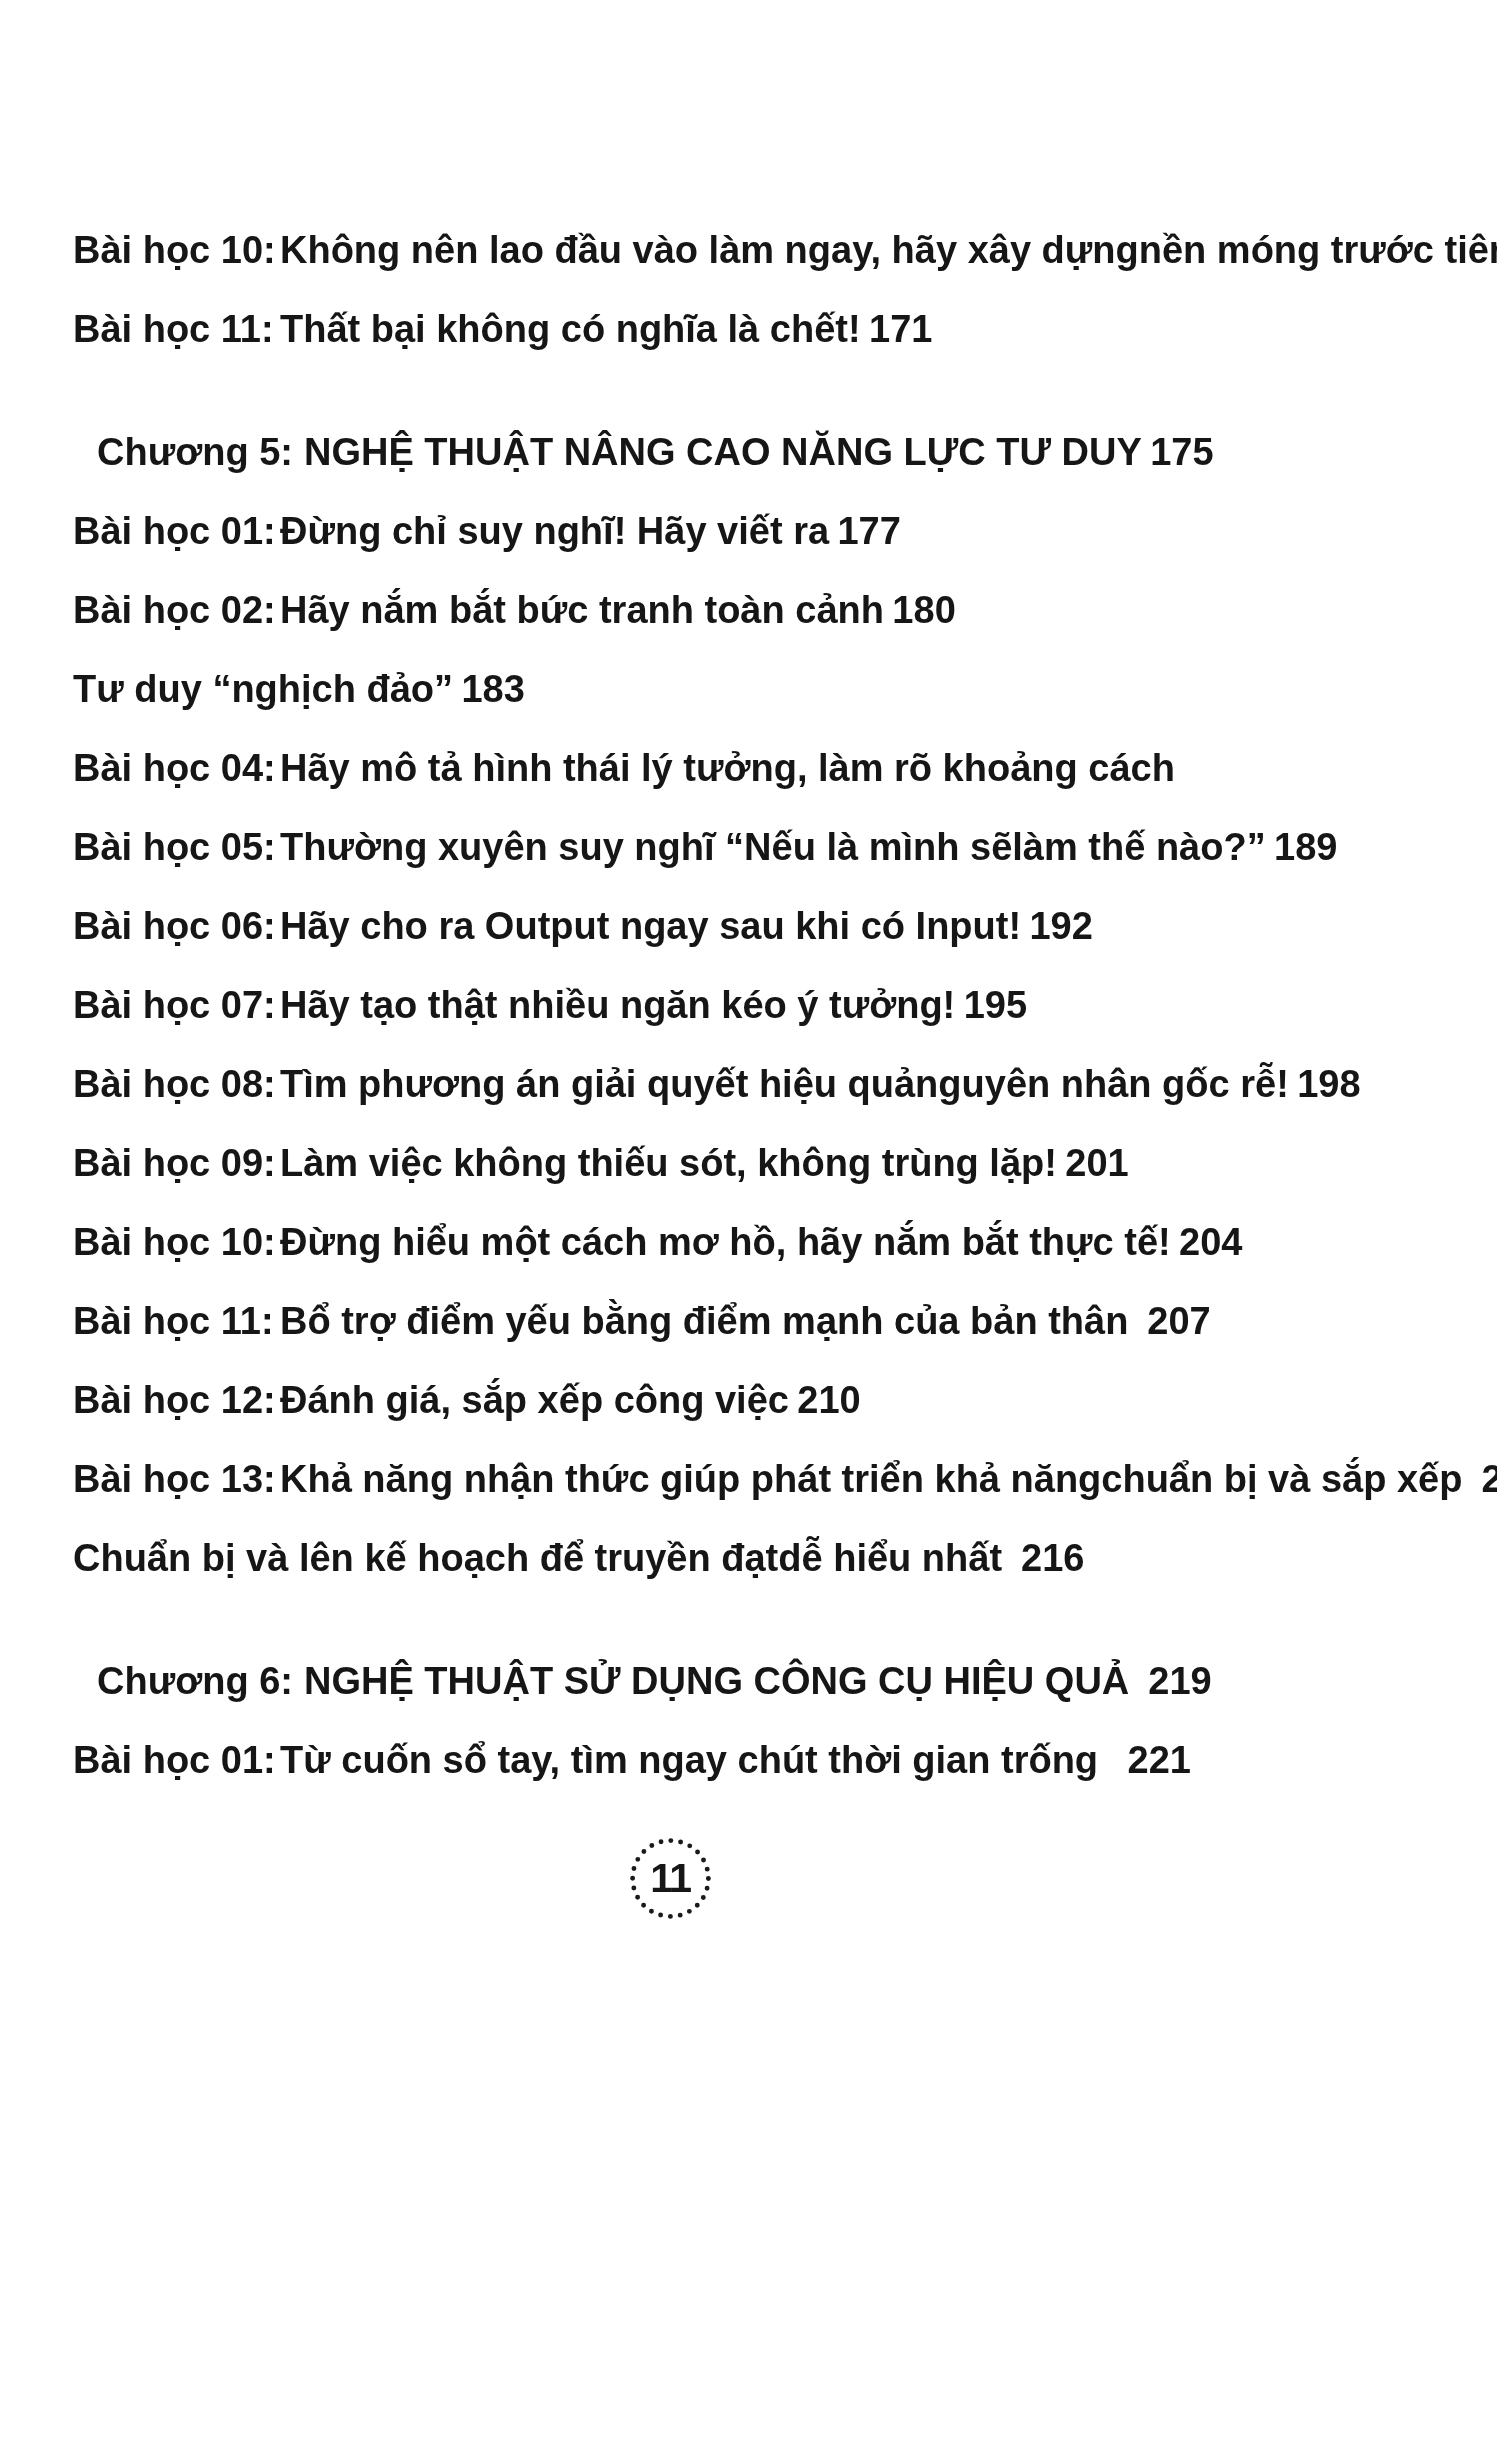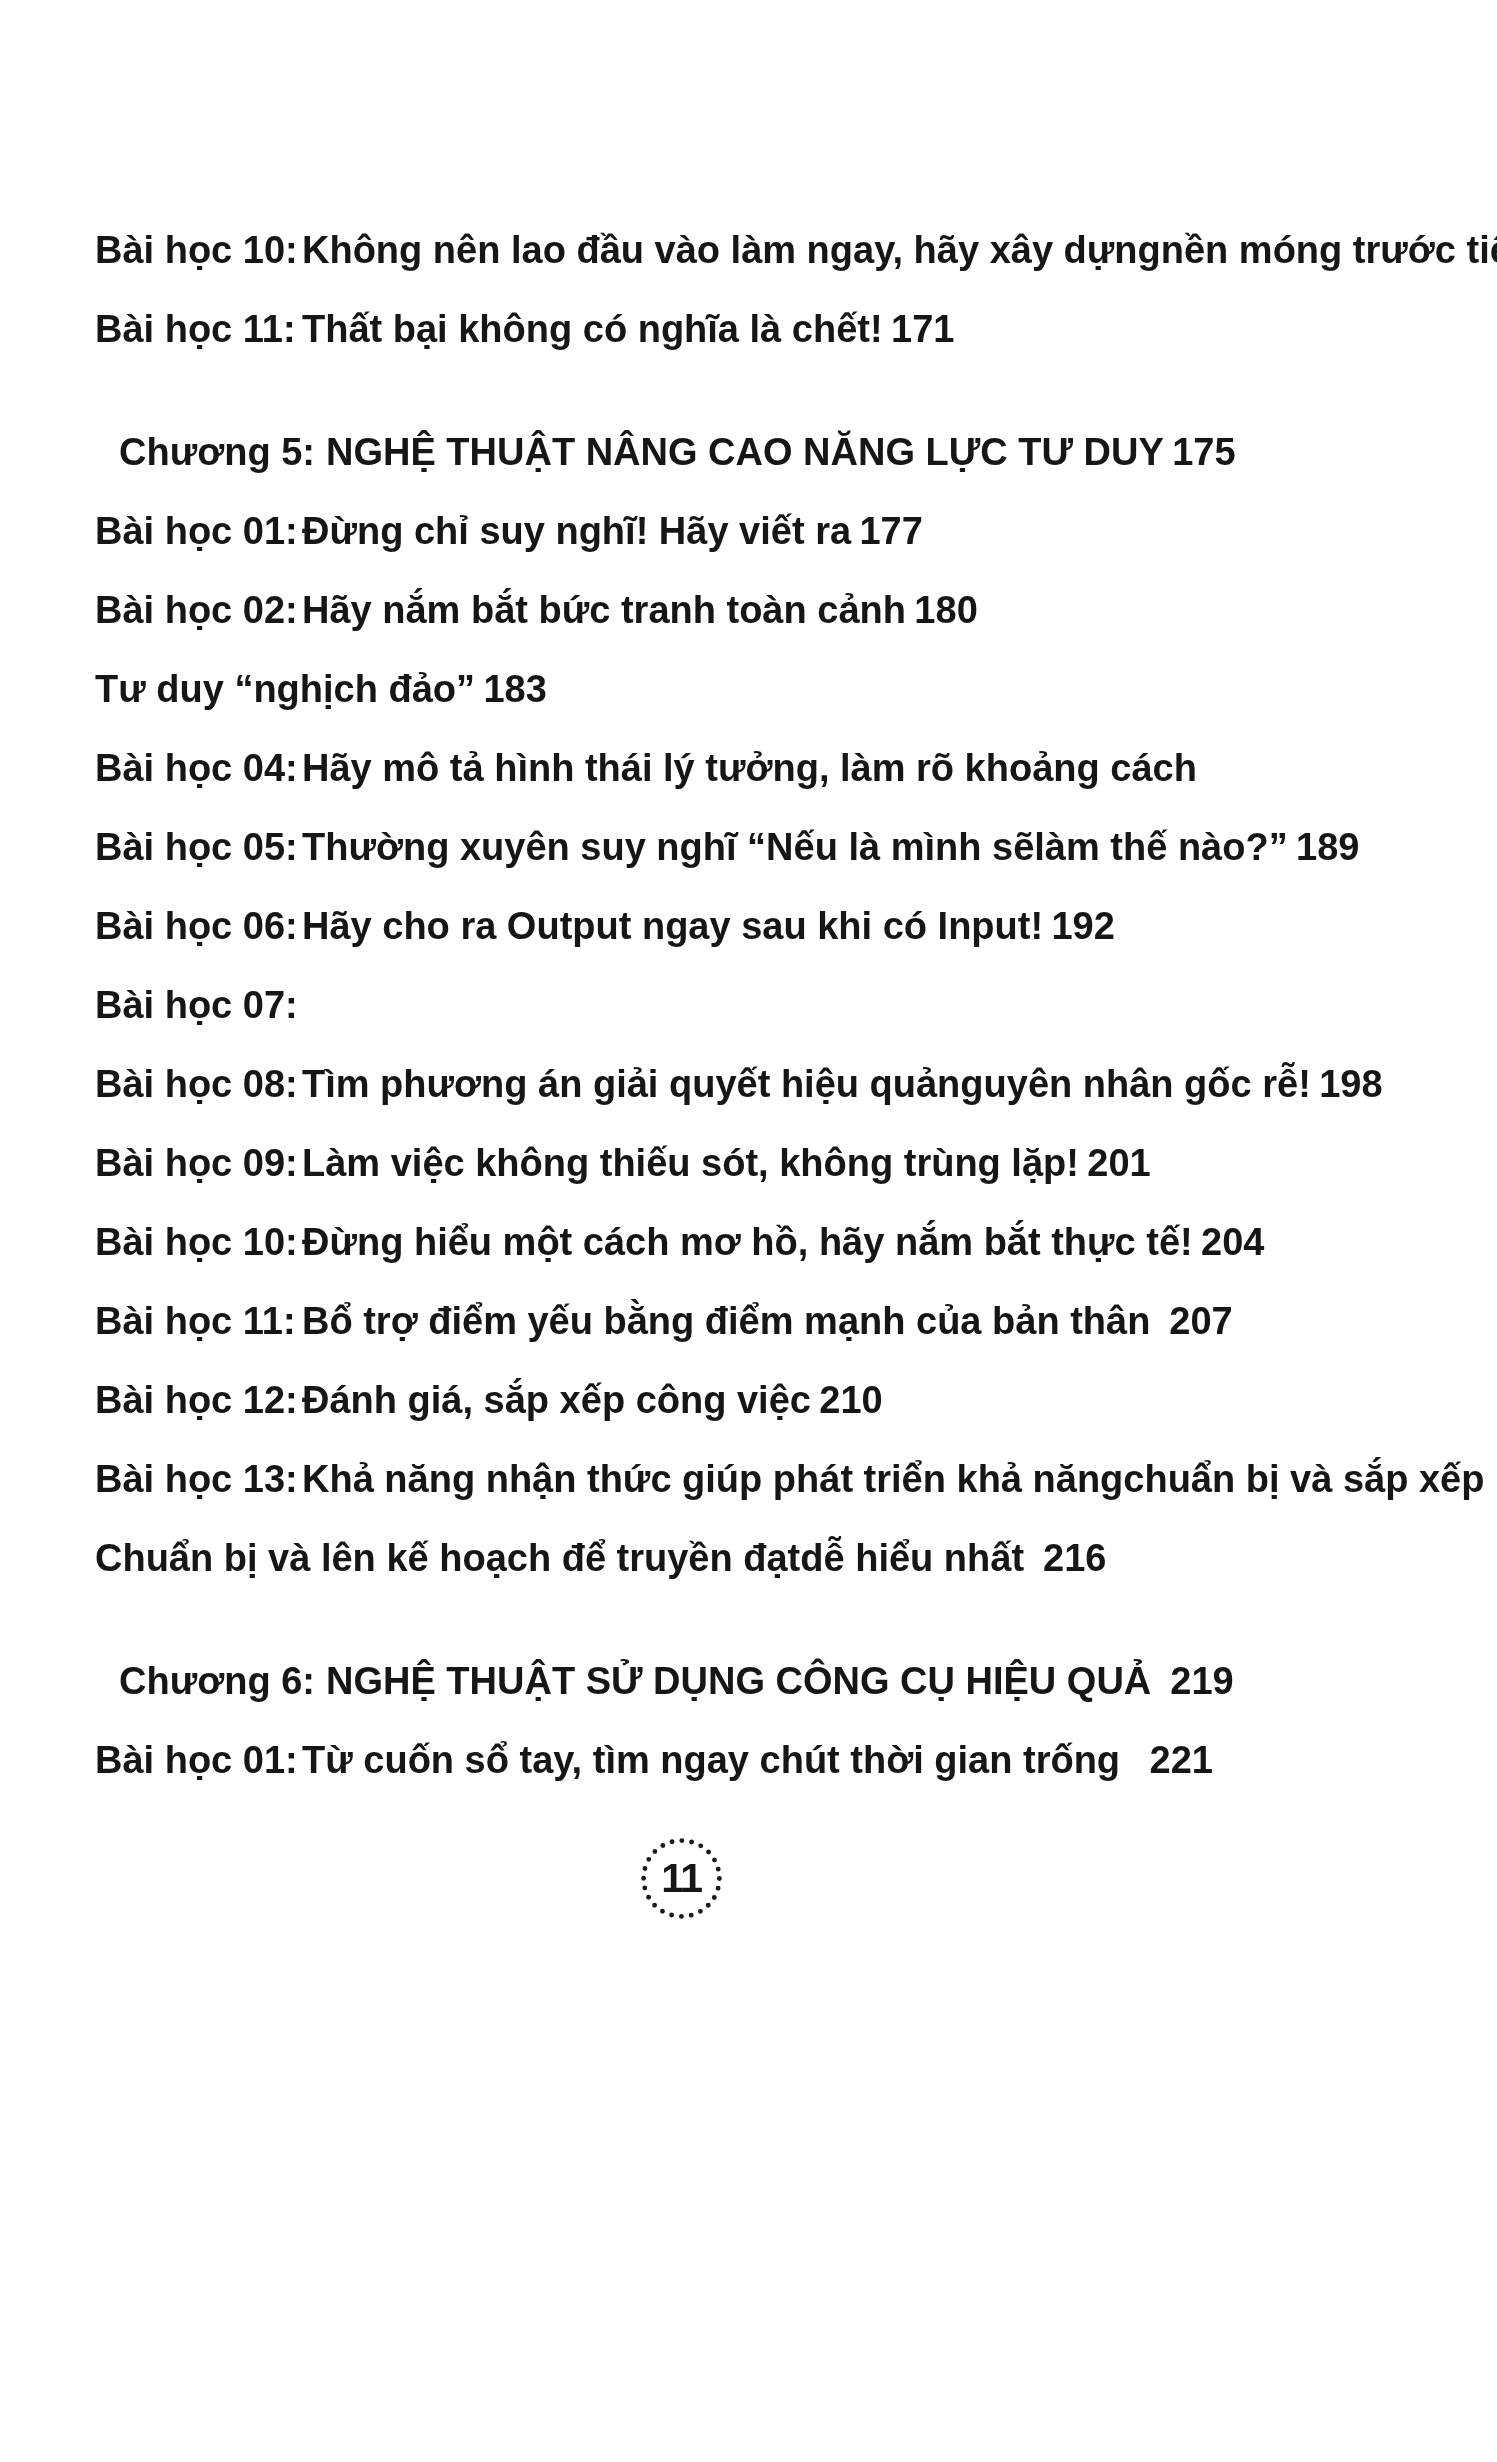--- a/index.html
+++ b/index.html
@@ -7,21 +7,21 @@
     width: 1497px;
     height: 2462px;
     background: #ffffff;
     color: #161616;
     font-family: "Liberation Sans", "DejaVu Sans", sans-serif;
     font-weight: 600;
     overflow: hidden;
     position: relative;
   }
   .toc {
-    padding: 211px 159px 0 95px;
+    padding: 211px 159px 0 73px;
   }
   .row { display: flex; }
   .row.chapter { margin-top: 44px; margin-left: 24px; }
   .label {
     flex: 0 0 207px;
     width: 207px;
     font-size: 38px;
     line-height: 79px;
     white-space: pre;
   }
@@ -169,20 +169,27 @@
       <div class="line">
           <span class="text">Hãy cho ra Output ngay sau khi có Input!</span>
           <span class="dots"></span>
           <span class="pagenum">192</span>
         </div>
     </div>
   </div>
 
   <div class="row">
     <span class="label">Bài học 07:</span>
+    <div class="body">
+      <div class="line">
+          <span class="text">Hãy tạo thật nhiều ngăn kéo ý tưởng!</span>
+          <span class="dots"></span>
+          <span class="pagenum">195</span>
+        </div>
+    </div>
   </div>
 
   <div class="row">
     <span class="label">Bài học 08:</span>
     <div class="body">
       <div class="line">
           <span class="text">Tìm phương án giải quyết hiệu quả</span>
         </div>
       <div class="line">
           <span class="text">nguyên nhân gốc rễ!</span>

